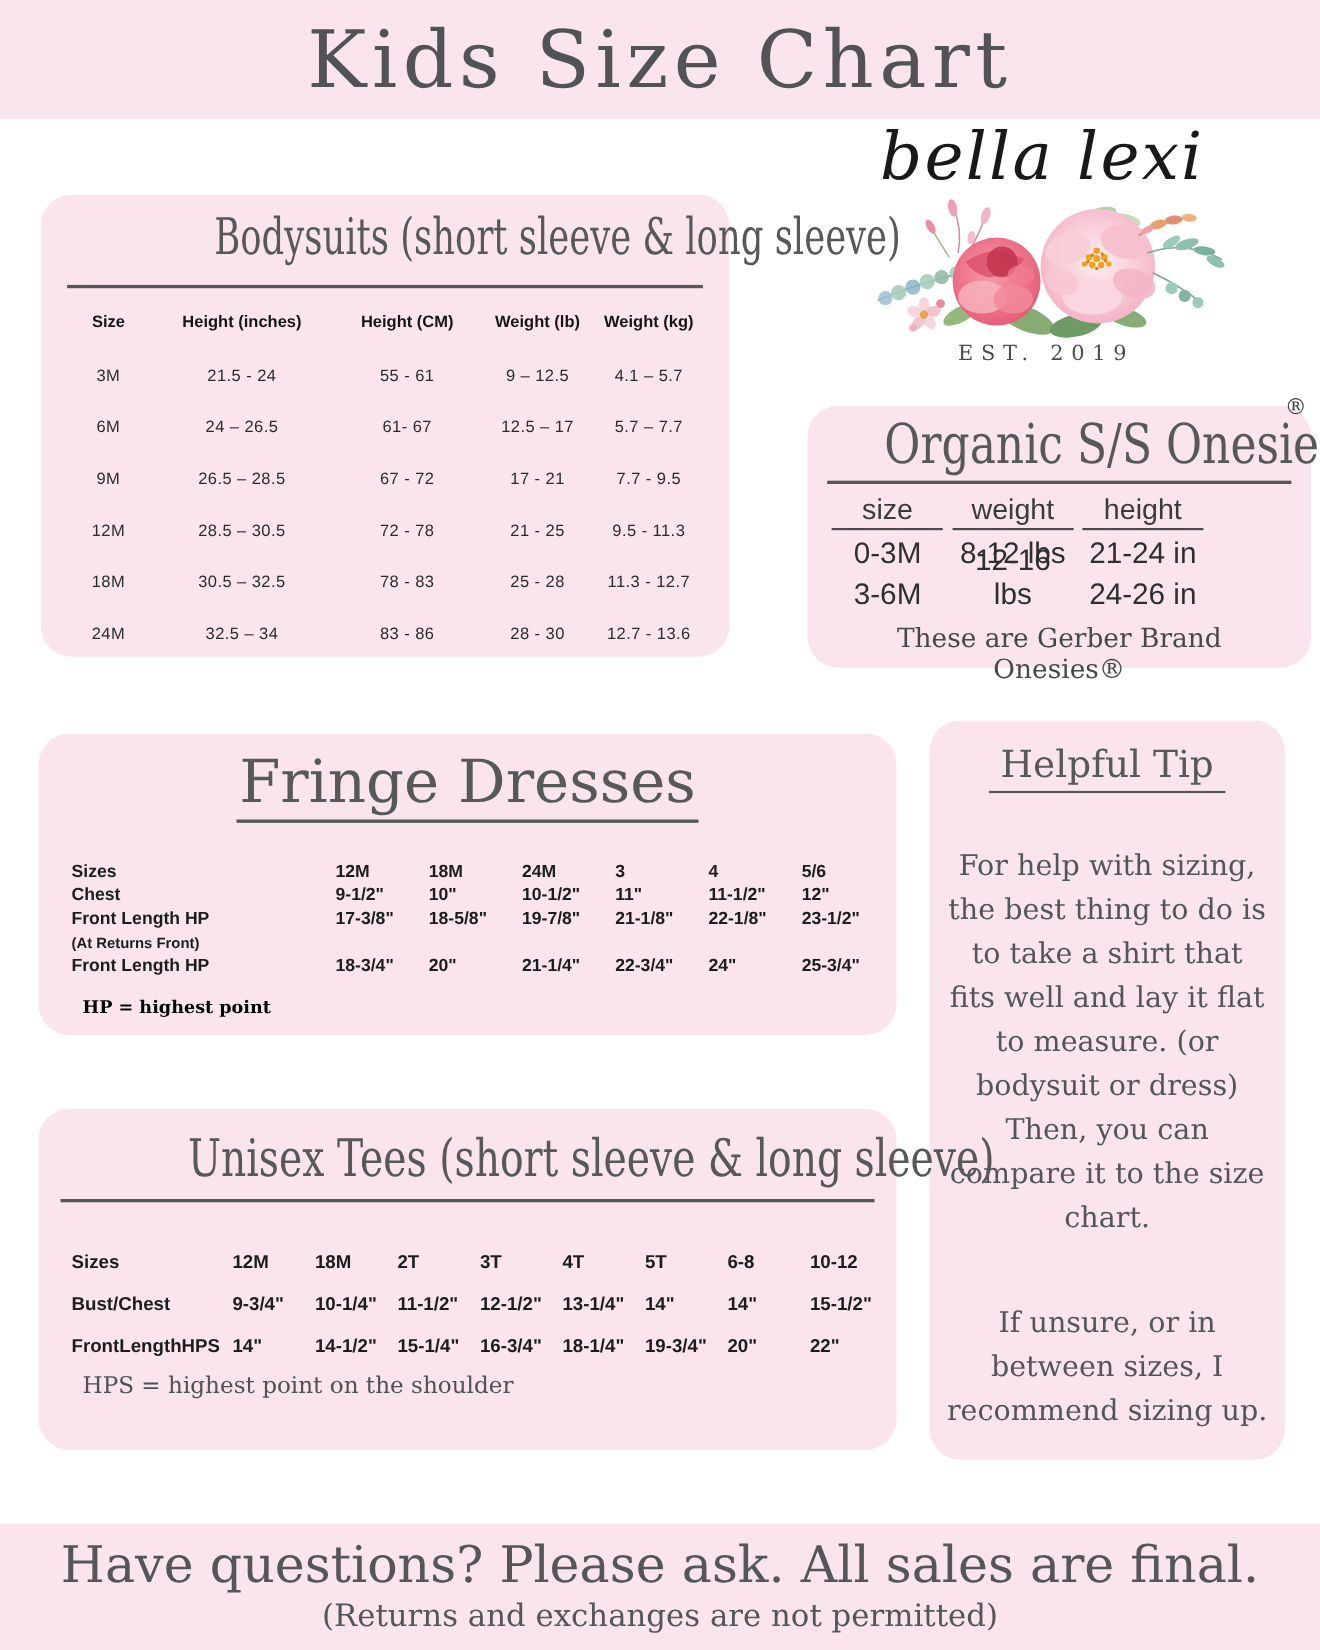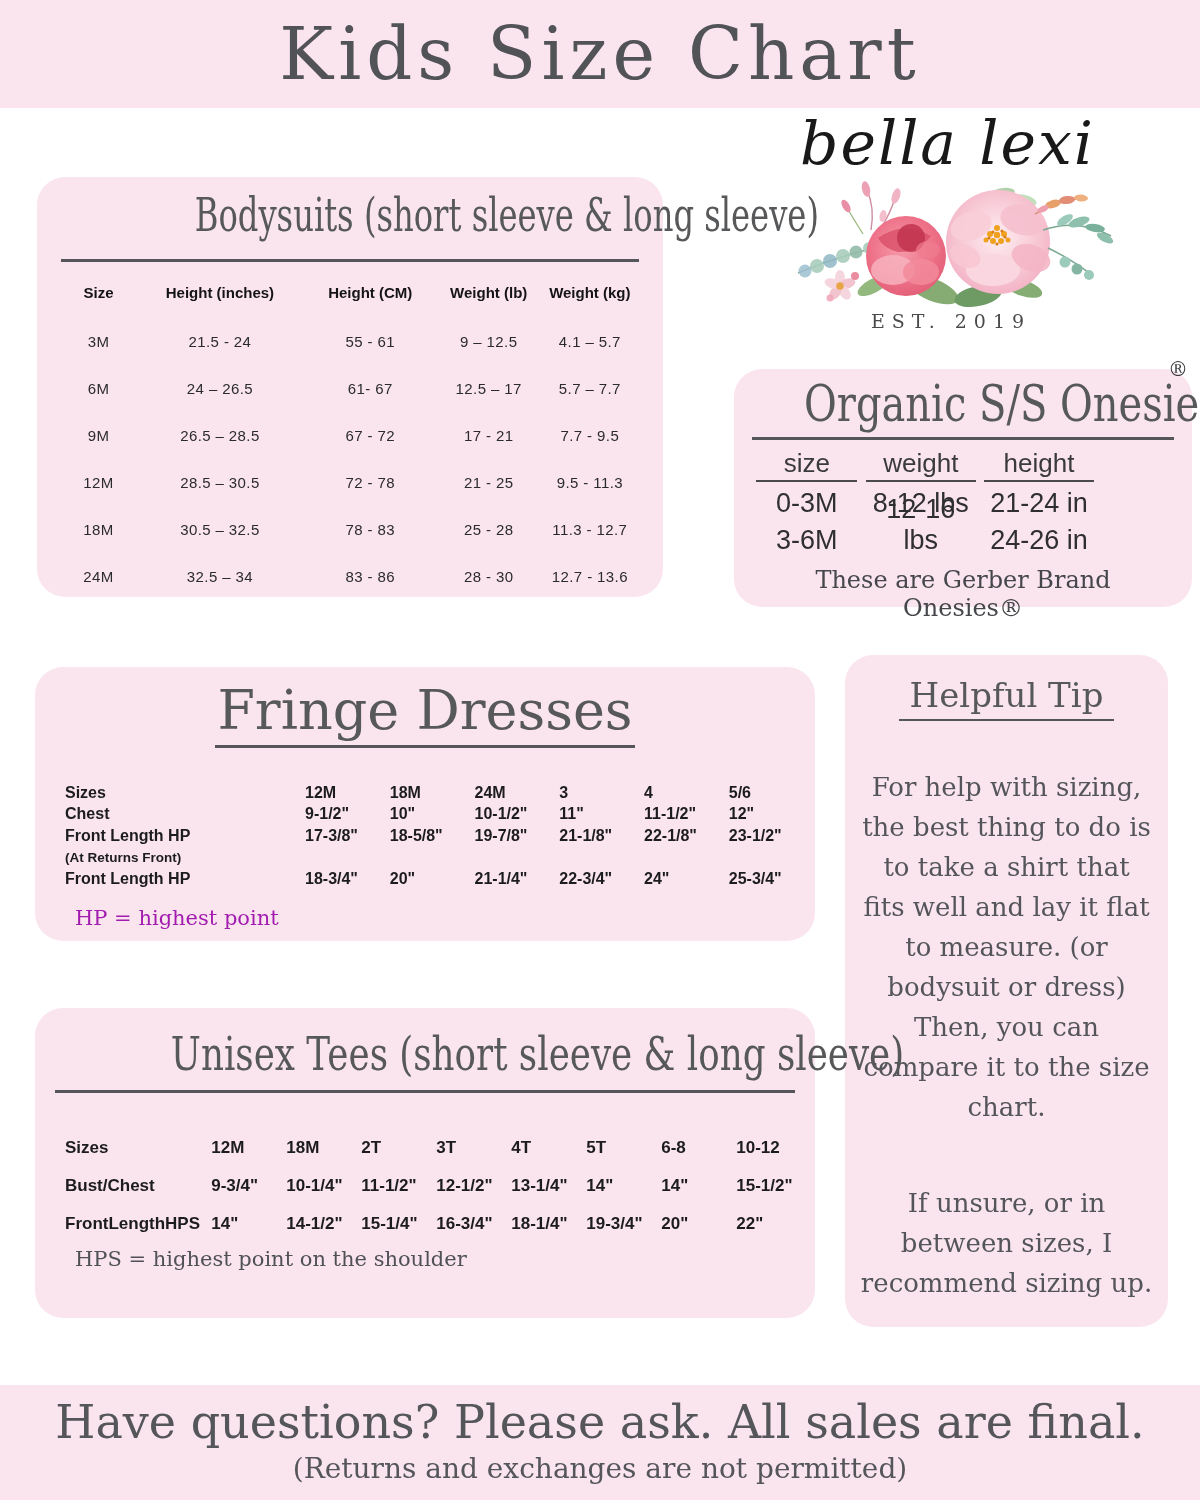--- a/index.html
+++ b/index.html
@@ -62,21 +62,21 @@
   .og-head .tcell:nth-child(3),.og-body .tcell:nth-child(3){width:26%;}
   .og-note{font-family:"DejaVu Serif",serif;font-size:24px;color:#46474b;text-align:center;margin-top:10px;}
   #organic-reg{position:absolute;top:-12px;right:4px;font-size:20px;color:#3a3a3c;font-family:"DejaVu Serif",serif;}
 
   
   .fr-body{margin-top:34px;padding-left:30px;font-weight:bold;font-size:16px;color:#1c1c1e;}
   .fr-body .trow{height:21.5px;}
   .fr-body .trow:nth-child(4){font-size:13.5px;}
   .fr-body .tcell:first-child{width:32%;}
   .fr-body .tcell{width:11.3%;text-align:left;}
-  .fr-note{font-family:"DejaVu Serif",serif;font-size:21px;color:#a21caf;margin:16px 0 0 40px;}
+  .fr-note{font-family:"DejaVu Serif",serif;font-size:16px;color:#000000;margin:16px 0 0 40px;font-weight:bold;}
 
   
   .ux-body{margin-top:36px;padding-left:30px;font-weight:bold;font-size:17px;color:#1c1c1e;}
   .ux-body .trow{height:38px;}
   .ux-body .tcell:first-child{width:19.5%;}
   .ux-body .tcell{width:10%;text-align:left;}
   .ux-note{font-family:"DejaVu Serif",serif;font-size:21px;color:#4f5155;margin:4px 0 0 40px;}
 
   
   .tip-para{font-family:"DejaVu Serif",serif;font-size:26px;line-height:40px;color:#54555a;}

